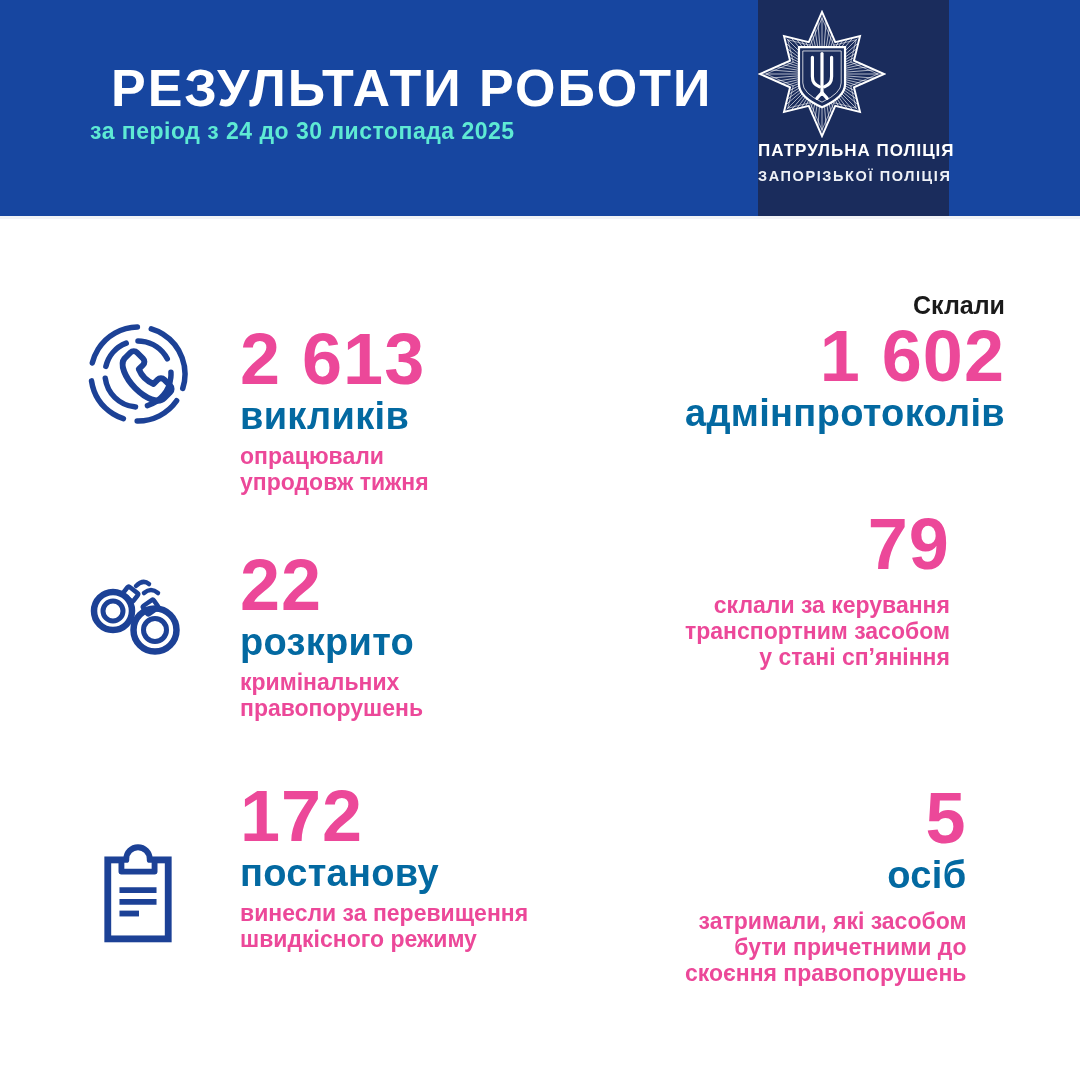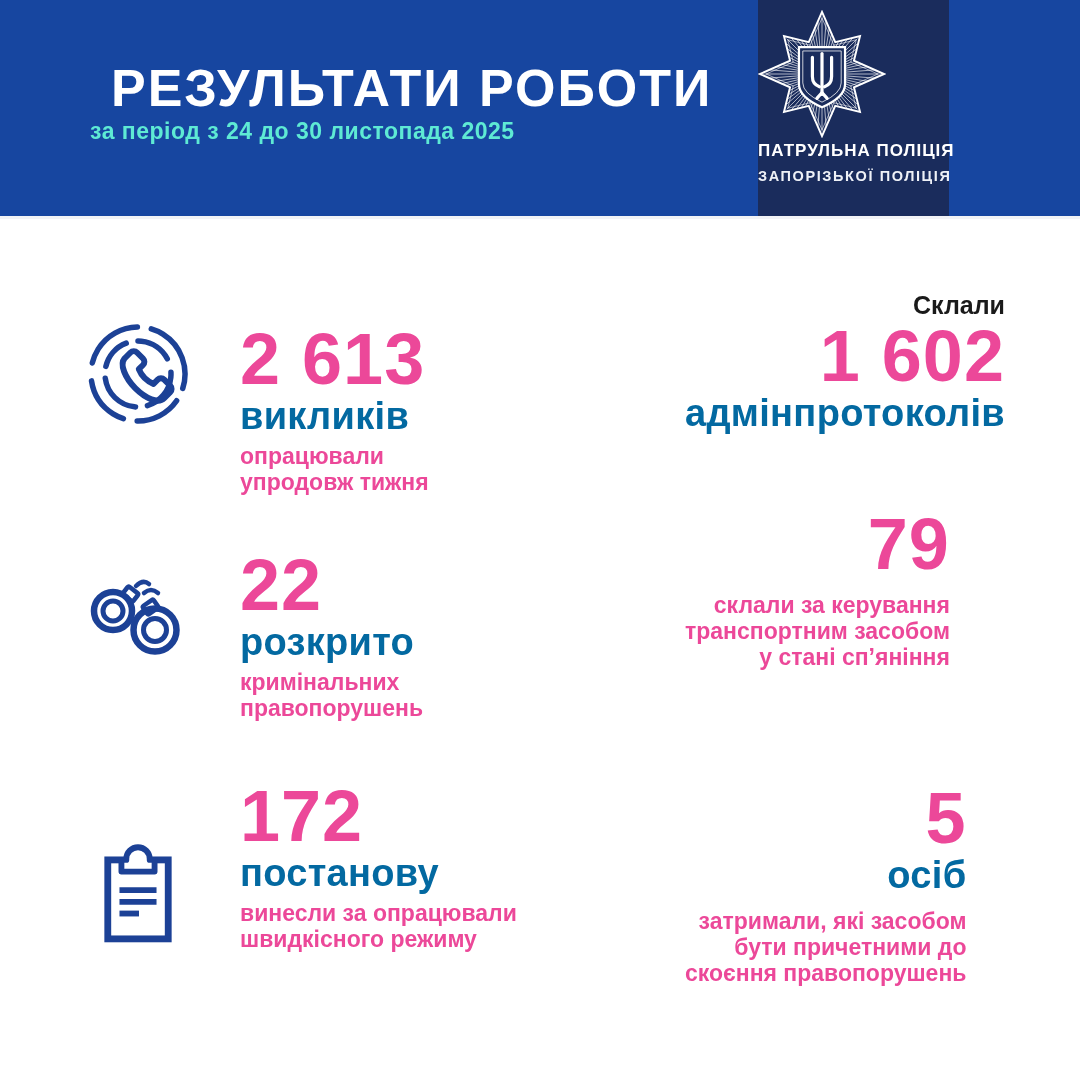--- a/index.html
+++ b/index.html
@@ -210,21 +210,21 @@
   <div class="stat col-left stat-2L">
     <div class="value">22</div>
     <div class="label">розкрито</div>
     <div class="desc">кримінальних
 правопорушень</div>
   </div>
 
   <div class="stat col-left stat-3L">
     <div class="value">172</div>
     <div class="label">постанову</div>
-    <div class="desc">винесли за опрацювали
+    <div class="desc">винесли за перевищення
 швидкісного режиму</div>
   </div>
 
   <div class="stat col-right stat-1R">
     <div class="kicker">Склали</div>
     <div class="value">1 602</div>
     <div class="label">адмінпротоколів</div>
   </div>
 
   <div class="stat col-right stat-2R">

